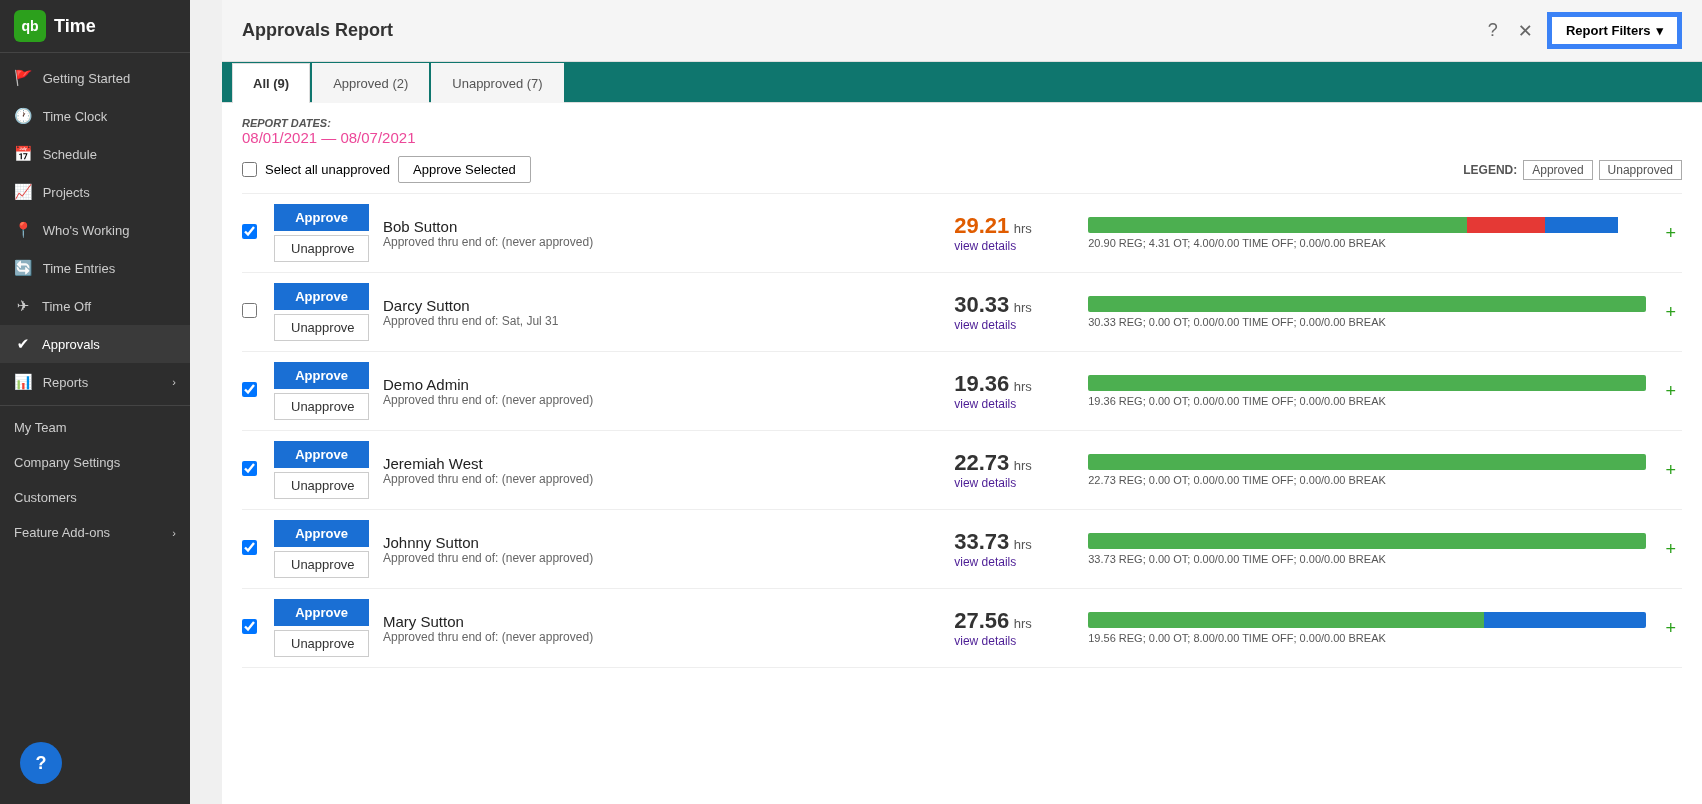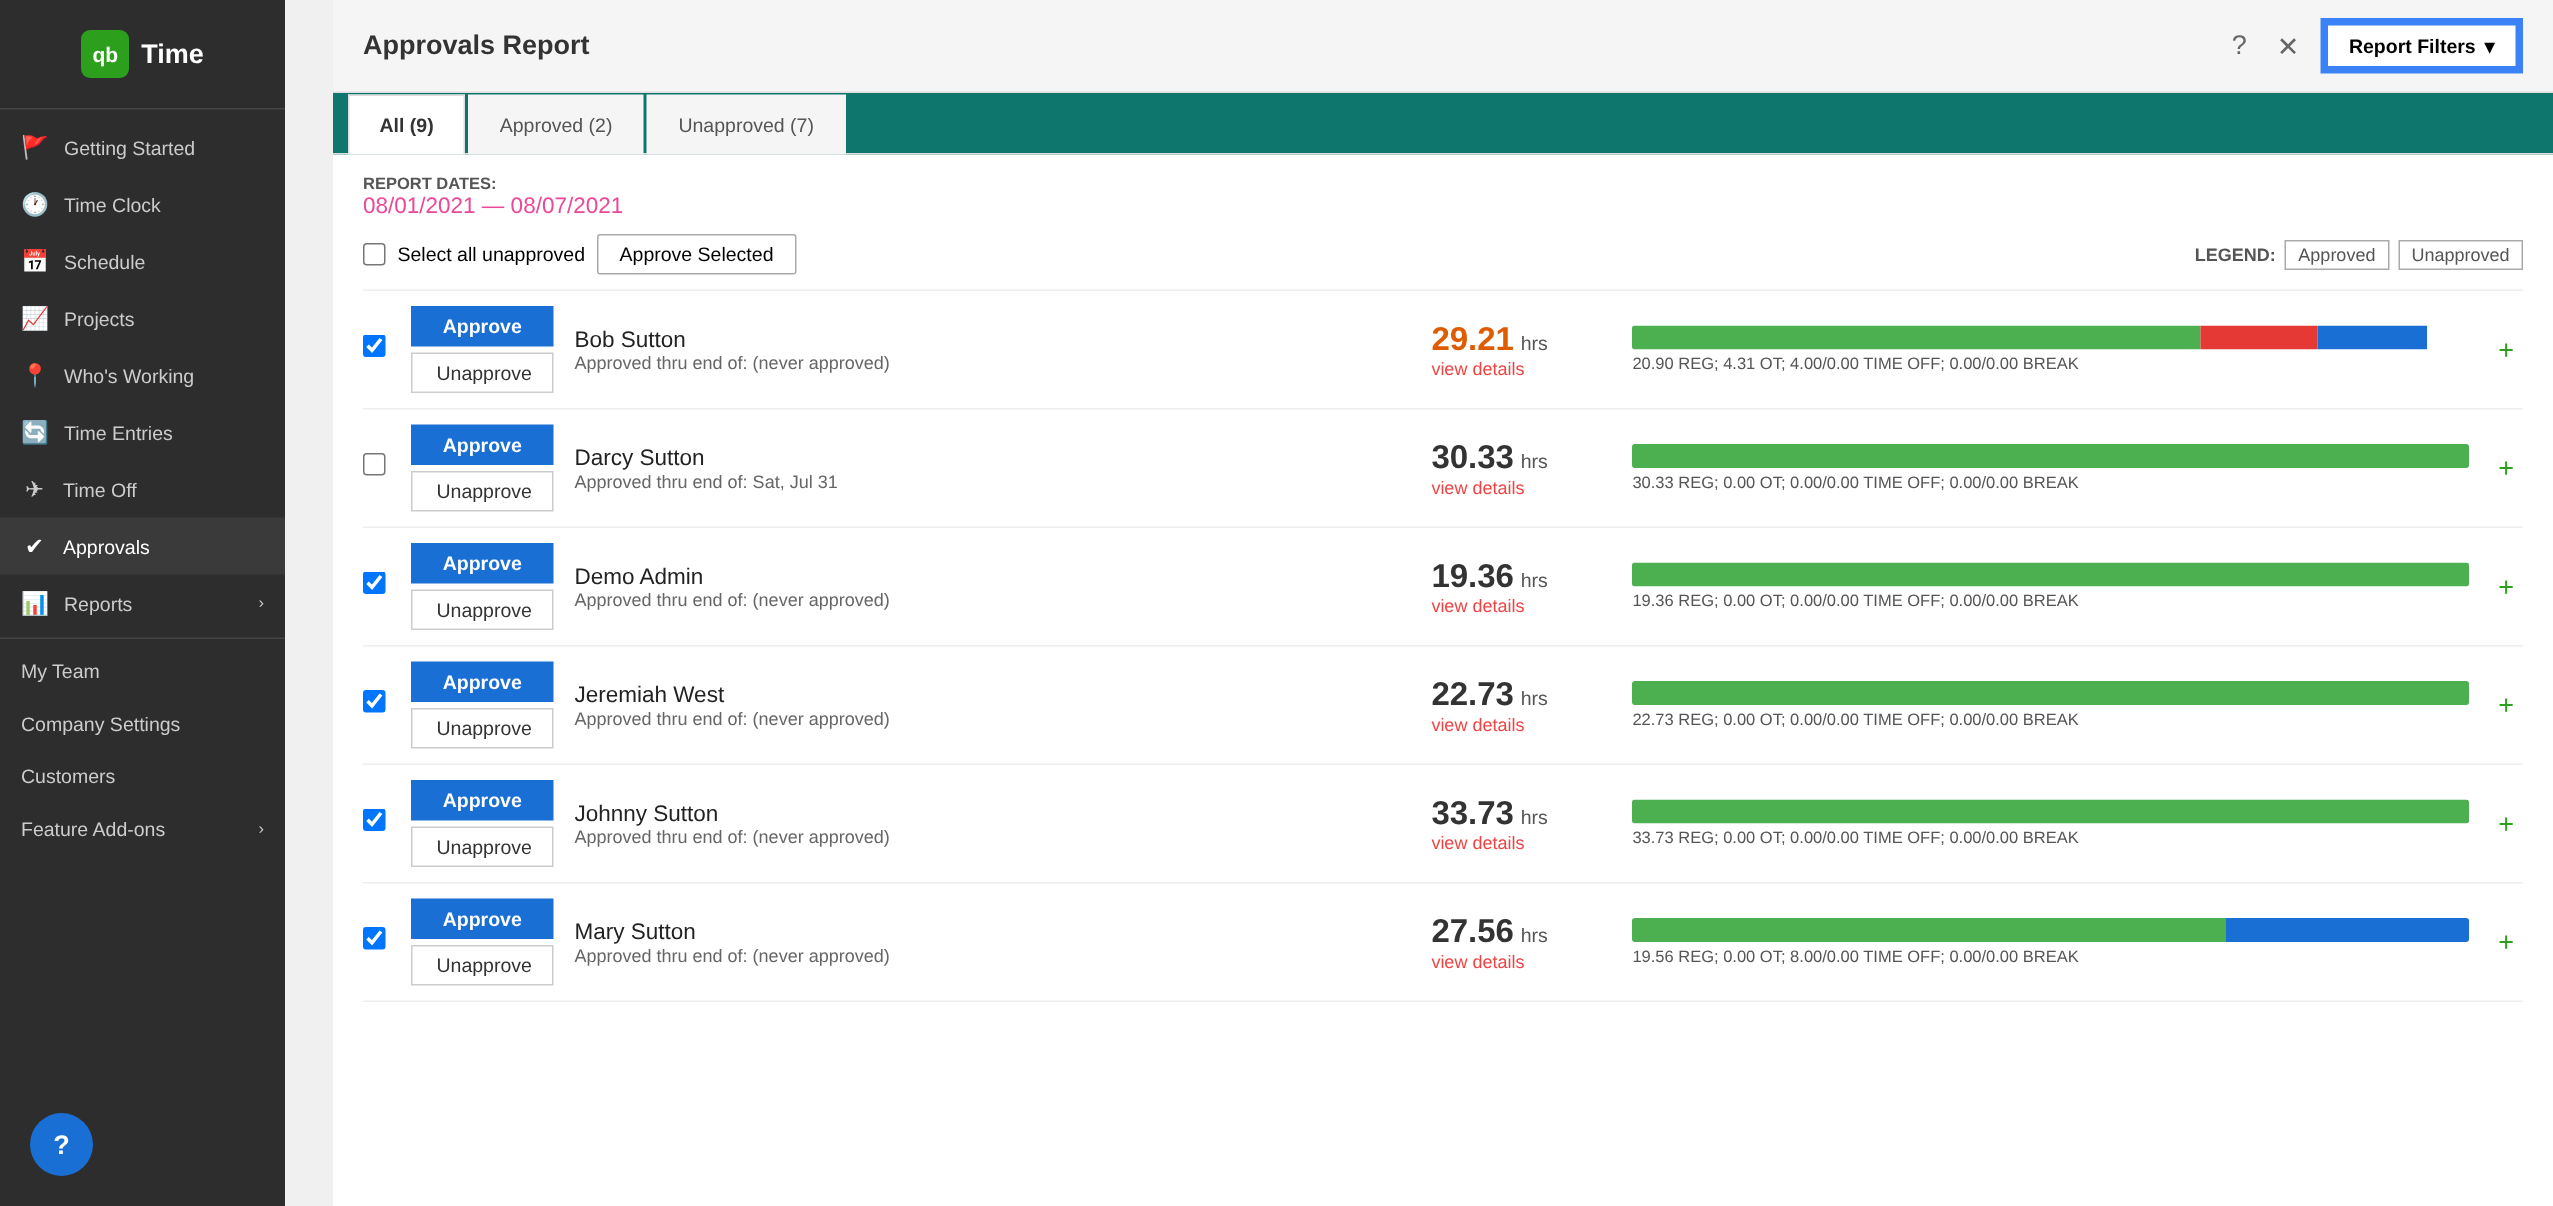--- a/index.html
+++ b/index.html
@@ -12,27 +12,26 @@
       background: #2d2d2d;
       color: #ccc;
       display: flex;
       flex-direction: column;
       height: 804px;
       overflow-y: auto;
     }
     .sidebar-logo {
       display: flex;
       align-items: center;
-      padding: 20px 14px;
+      padding: 10px 14px;
       gap: 8px;
       color: #fff;
       font-size: 18px;
       font-weight: 600;
       border-bottom: 1px solid #444;
-      justify-content: center;
     }
     .logo-icon {
       width: 32px; height: 32px;
       background: #2ca01c;
       border-radius: 6px;
       display: flex; align-items: center; justify-content: center;
       color: white; font-weight: bold; font-size: 14px;
     }
     .sidebar-nav { flex: 1; padding: 6px 0; }
     .nav-item {
@@ -114,21 +113,21 @@
       font-weight: 600;
     }
 
     
     .content {
       flex: 1;
       overflow-y: auto;
       padding: 14px 20px;
     }
 
-    .report-dates-label { font-size: 11px; color: #555; text-transform: uppercase; font-weight: 600; }
+    .report-dates-label { font-size: 11px; color: #555; text-transform: uppercase; font-weight: 600; font-style: italic; }
     .report-dates-value { font-size: 15px; color: #ec4899; font-weight: 400; margin-bottom: 10px; }
 
     .select-bar {
       display: flex;
       align-items: center;
       justify-content: space-between;
       margin-bottom: 10px;
     }
     .select-left { display: flex; align-items: center; gap: 8px; font-size: 13px; }
     .approve-selected-btn {
@@ -190,21 +189,21 @@
       cursor: pointer;
       width: 95px;
     }
     .employee-info { flex: 1; min-width: 200px; }
     .employee-name { font-size: 15px; font-weight: 500; color: #222; }
     .employee-sub { font-size: 12px; color: #666; }
     .hours-section { min-width: 120px; text-align: left; }
     .hours-value { font-size: 22px; font-weight: 700; color: #333; }
     .hours-value.red { color: #e05c00; }
     .hours-unit { font-size: 13px; color: #555; }
-    .view-details { font-size: 12px; color: #ef4444; cursor: pointer; display: block; }
+    .view-details { font-size: 12px; color: #4c1d95; cursor: pointer; display: block; }
     .bar-section { flex: 1; }
     .bar-container { height: 16px; display: flex; border-radius: 2px; overflow: hidden; margin-bottom: 4px; min-width: 200px; }
     .bar-detail { font-size: 11px; color: #555; }
     .plus-btn { font-size: 18px; color: #2ca01c; cursor: pointer; padding: 0 6px; }
 
     
     .help-fab {
       position: fixed;
       bottom: 20px;
       left: 20px;

